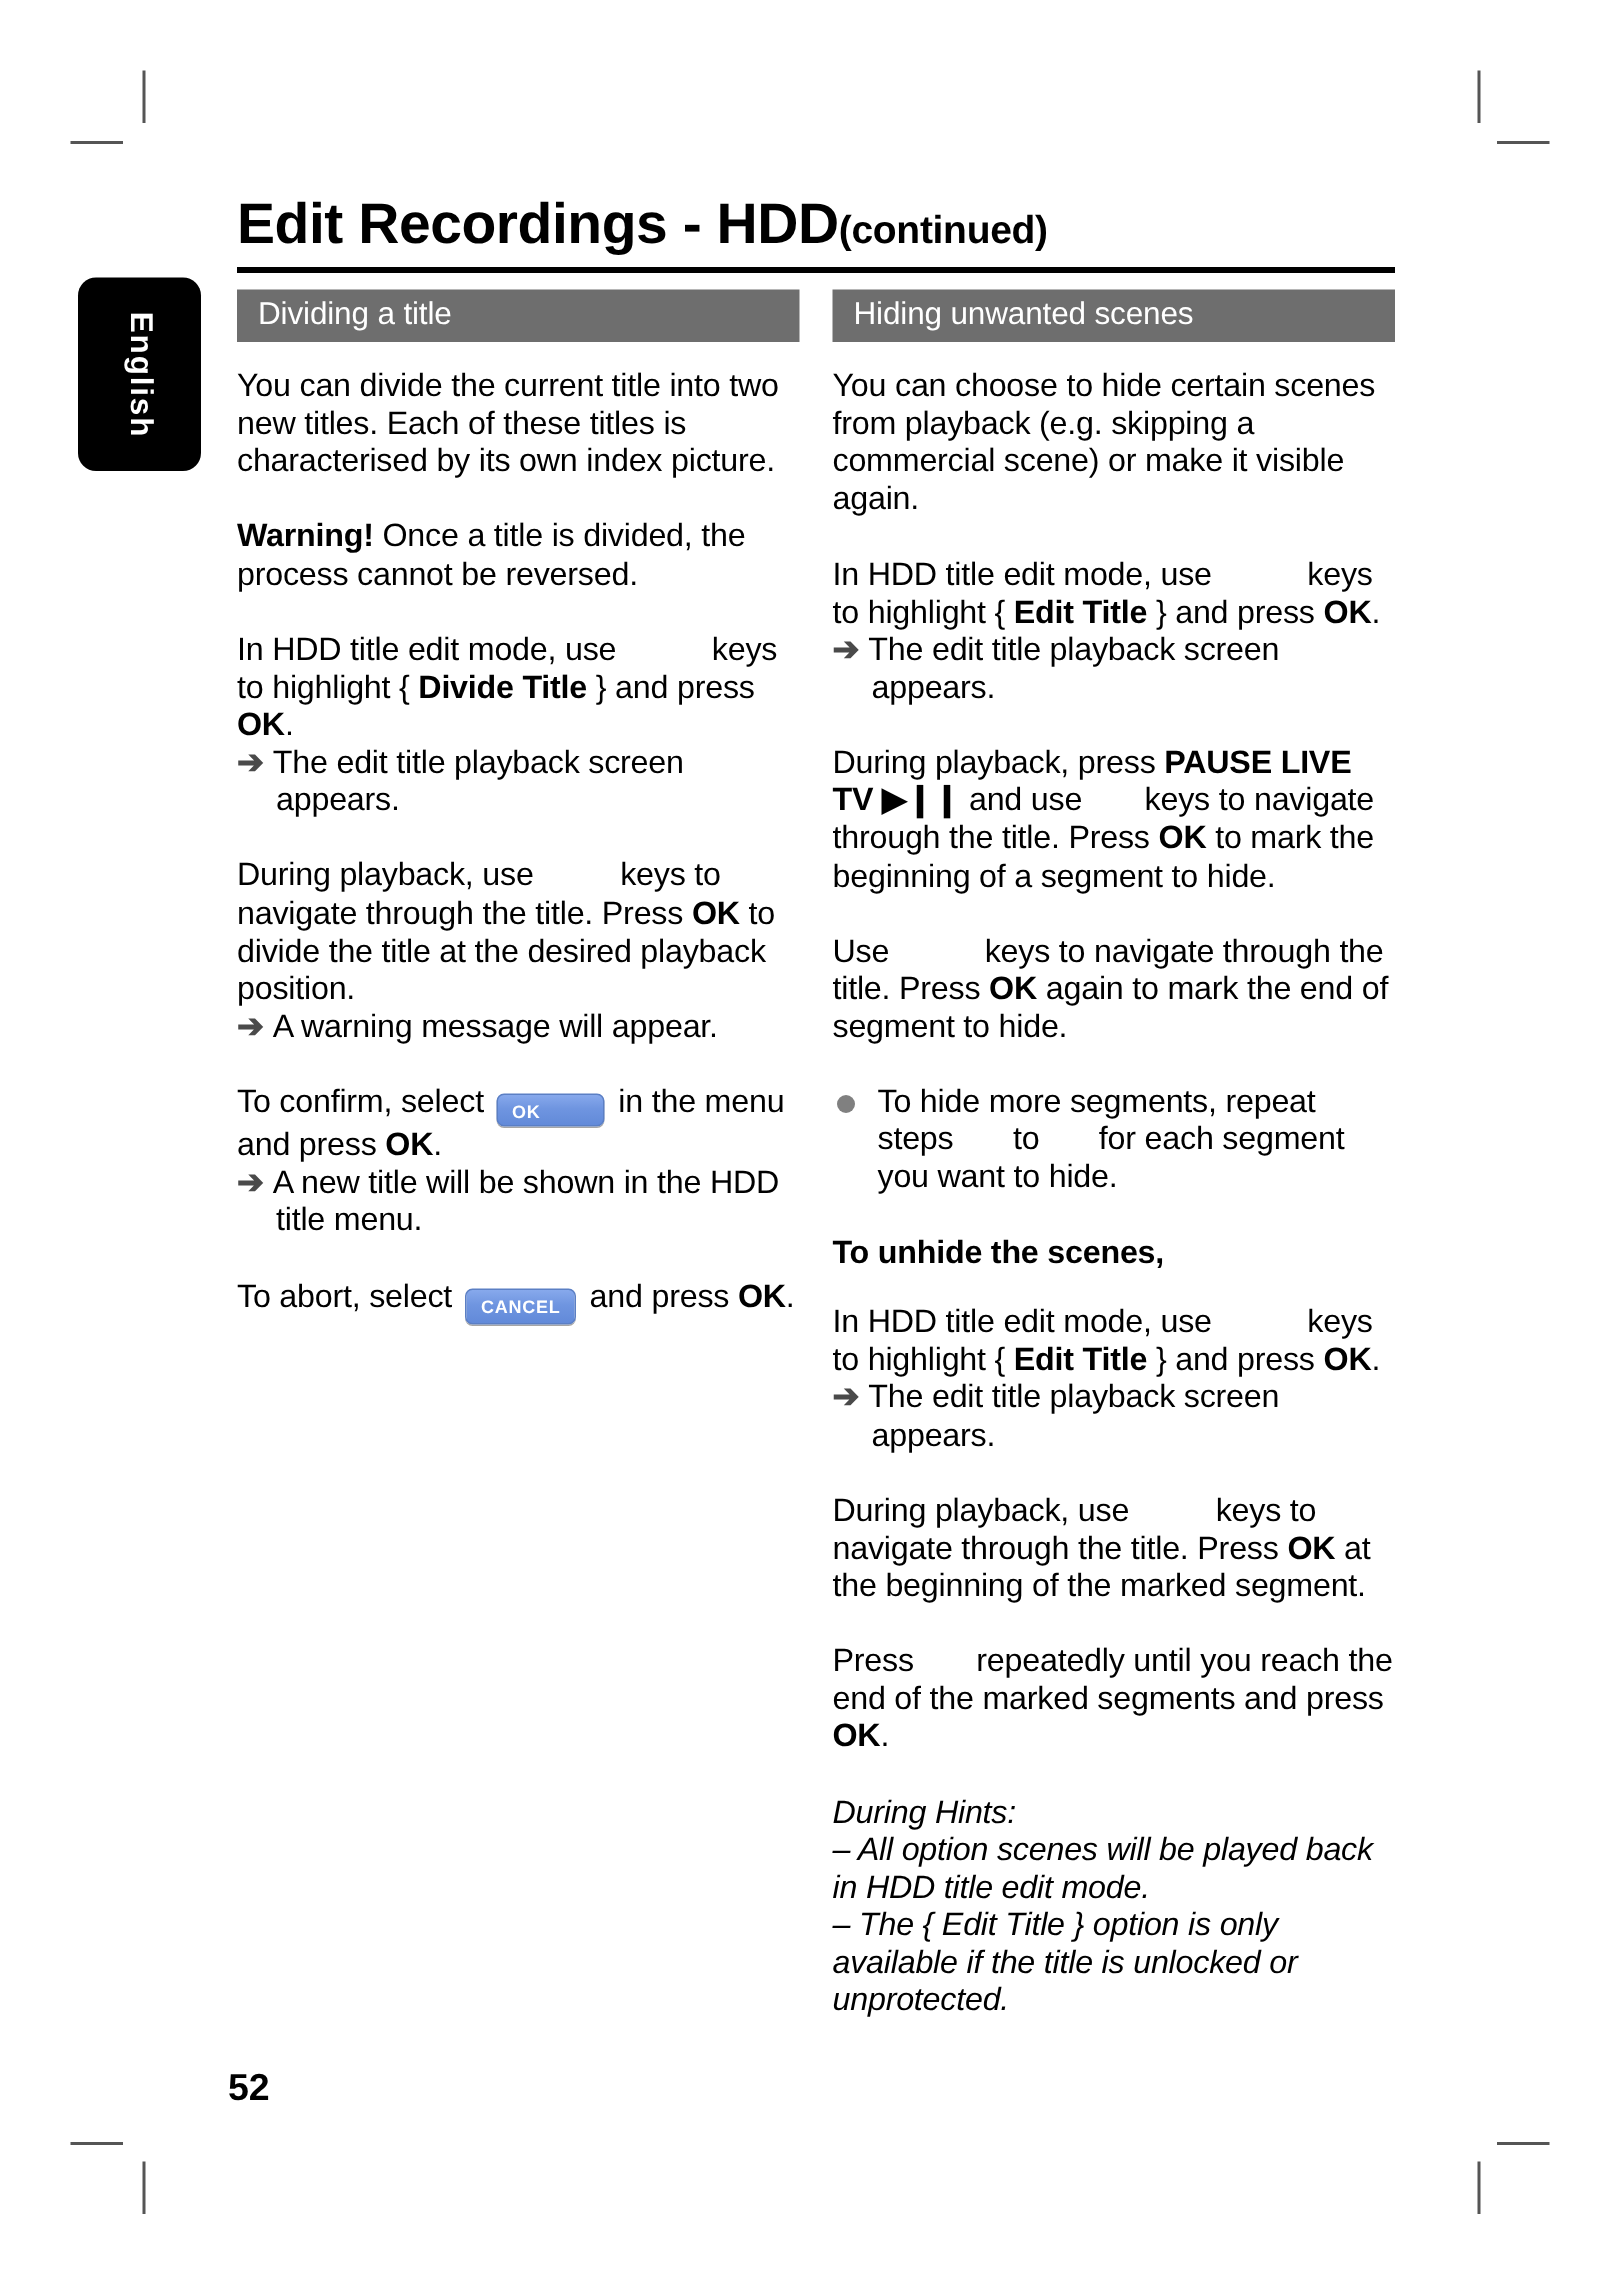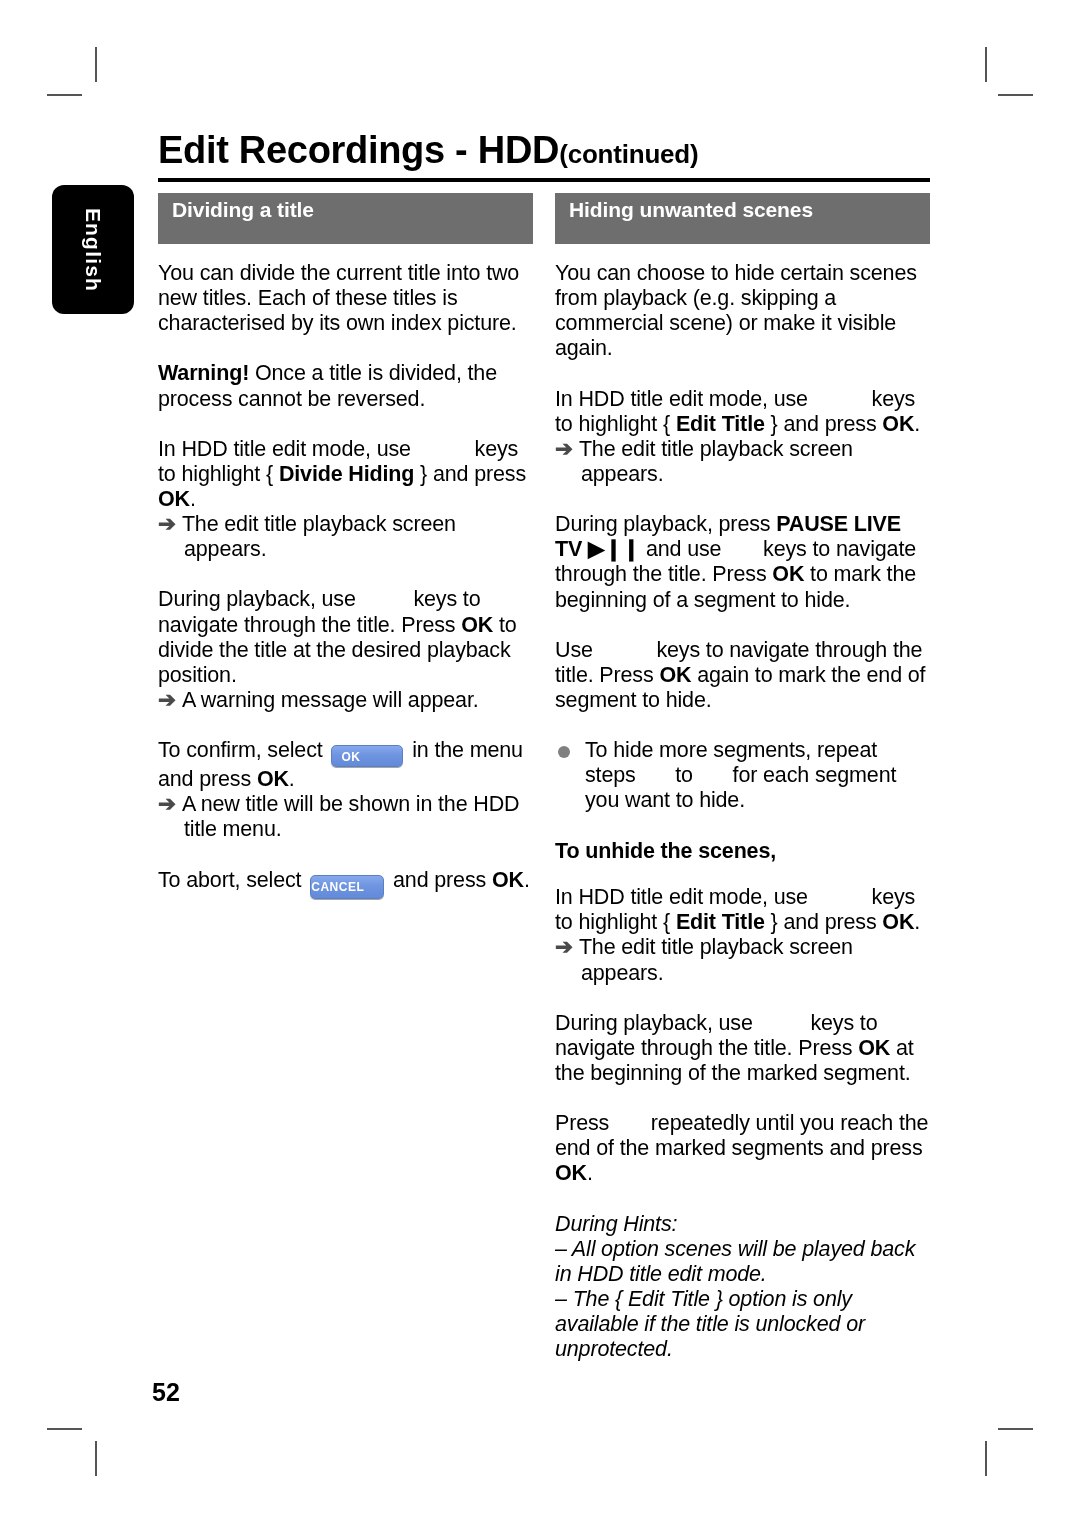--- a/index.html
+++ b/index.html
@@ -92,22 +92,22 @@
     width: 772px;
     display: flex;
     gap: 22px;
   }
   .column { width: 375px; }
 
   .section-bar {
     background: #6e6e6e;
     color: #ffffff;
     font-size: 21px;
-    font-weight: bold;
-    padding: 5px 0 22px 14px;
+    font-weight: normal;
+    padding: 5px 0 6px 14px;
     margin-bottom: 17px;
     letter-spacing: -0.1px;
   }
 
   
   p.para {
     margin: 0 0 25px 0;
     font-size: 21.5px;
     line-height: 1.17;
     letter-spacing: -0.15px;
@@ -164,21 +164,21 @@
     height: 22px;
     line-height: 22px;
     border-radius: 5px;
     border: 1px solid #5b7fc4;
     background: linear-gradient(to bottom, #87a9ec 0%, #6f95e0 45%, #628ad9 100%);
     color: #ffffff;
     font-size: 12px;
     font-weight: bold;
     letter-spacing: 0.5px;
     box-shadow: 0 1px 0 rgba(0,0,0,0.35);
-    text-align: left;
+    text-align: center;
     margin: 0 3px;
   }
   .osd-btn.ok     { width: 72px; text-align: left; padding-left: 9px; box-sizing: border-box; }
   .osd-btn.cancel { width: 72px; }
 
   .sub-head {
     font-size: 21.5px;
     font-weight: bold;
     letter-spacing: -0.15px;
     line-height: 1.17;
@@ -251,21 +251,21 @@
   <div id="columns">
 
     <div class="column">
 
       <div class="section-bar">Dividing a title</div>
 
       <p class="para">You can divide the current title into two new titles. Each of these titles is characterised by its own index picture.</p>
 
       <p class="para"><span class="b">Warning!</span><span> Once a title is divided, the process cannot be reversed.</span></p>
 
-      <p class="para tight"><span>In HDD title edit mode, use </span><span class="keygap w-nav"></span><span> keys to highlight { </span><span class="b">Divide Hiding</span><span> } and press </span><span class="b">OK</span><span>.</span></p>
+      <p class="para tight"><span>In HDD title edit mode, use </span><span class="keygap w-nav"></span><span> keys to highlight { </span><span class="b">Divide Title</span><span> } and press </span><span class="b">OK</span><span>.</span></p>
 
       <p class="res"><span class="arrow">➔</span><span>The edit title playback screen appears.</span></p>
 
       <p class="para tight"><span>During playback, use </span><span class="keygap w-nav2"></span><span> keys to navigate through the title. Press </span><span class="b">OK</span><span> to divide the title at the desired playback position.</span></p>
 
       <p class="res"><span class="arrow">➔</span><span>A warning message will appear.</span></p>
 
       <p class="para tight"><span>To confirm, select </span><span class="osd-btn ok">OK</span><span> in the menu and press </span><span class="b">OK</span><span>.</span></p>
 
       <p class="res"><span class="arrow">➔</span><span>A new title will be shown in the HDD title menu.</span></p>

